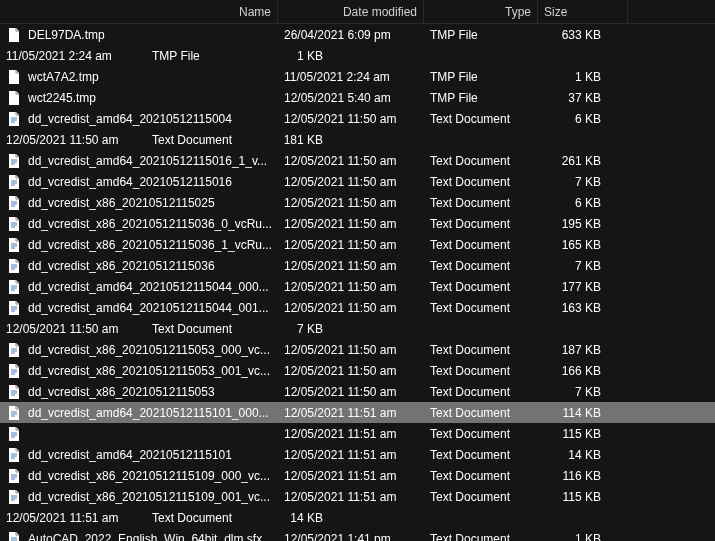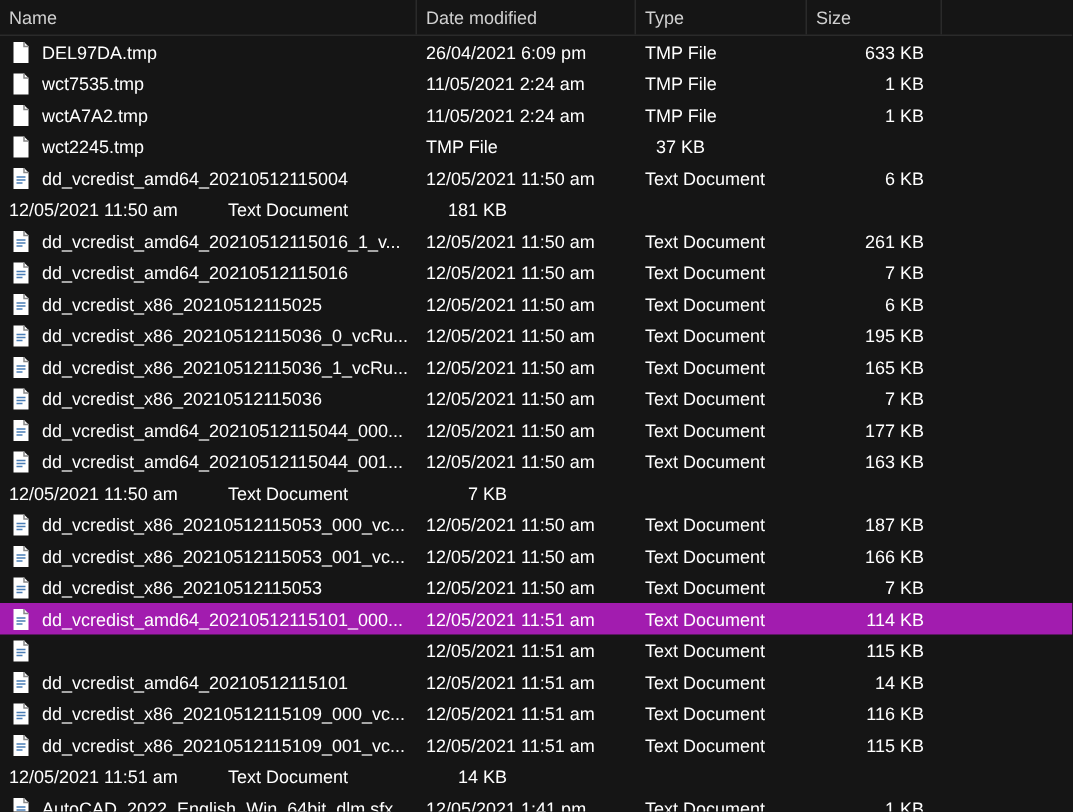--- a/index.html
+++ b/index.html
@@ -26,31 +26,31 @@
   }
   .col {
     padding: 0 6px;
     white-space: nowrap;
     overflow: hidden;
     text-overflow: ellipsis;
   }
   .col-name   { width: 278px; display:flex; align-items:center; gap:6px; }
   .col-date   { width: 146px; }
   .col-type   { width: 114px; }
-  .col-size   { width: 90px; text-align: right; padding-right: 12px; }
-  .header-row .col { border-right: 1px solid #2a2a2a; height:100%; display:flex; align-items:center;}
+  .col-size   { width: 90px; text-align: right; padding-right: 27px; }
+  .header-row .col { border-right: 1px solid #2a2a2a; height:100%; display:flex; align-items:center;justify-content:flex-end;}
   .header-row .col-size { justify-content:flex-start; text-align:left; }
   .row {
     display: flex;
     align-items: center;
     height: 21px;
     color: #ffffff;
   }
   .row.selected {
-    background: #a21caf;
+    background: #737373;
   }
   .icon {
     width: 16px;
     height: 16px;
     flex: 0 0 16px;
     display:inline-block;
   }
   .icon svg { width:16px; height:16px; display:block; }
   .name-text {
     white-space: nowrap;
@@ -86,29 +86,20 @@
               <path d="M10 1v3h3" fill="none" stroke="#888" stroke-width="1"></path>
             </svg>
           </span>
           <span class="name-text">DEL97DA.tmp</span>
         </div>
         <div class="col col-date">26/04/2021 6:09 pm</div>
         <div class="col col-type">TMP File</div>
         <div class="col col-size">633 KB</div>
       </div>
       <div class="row">
-        <div class="col col-name">
-          <span class="icon">
-            <svg viewBox="0 0 16 16">
-              <path d="M3 1h7l3 3v11H3z" fill="#ffffff"></path>
-              <path d="M10 1v3h3" fill="none" stroke="#888" stroke-width="1"></path>
-            </svg>
-          </span>
-          <span class="name-text">wct7535.tmp</span>
-        </div>
         <div class="col col-date">11/05/2021 2:24 am</div>
         <div class="col col-type">TMP File</div>
         <div class="col col-size">1 KB</div>
       </div>
       <div class="row">
         <div class="col col-name">
           <span class="icon">
             <svg viewBox="0 0 16 16">
               <path d="M3 1h7l3 3v11H3z" fill="#ffffff"></path>
               <path d="M10 1v3h3" fill="none" stroke="#888" stroke-width="1"></path>
@@ -123,20 +114,21 @@
       <div class="row">
         <div class="col col-name">
           <span class="icon">
             <svg viewBox="0 0 16 16">
               <path d="M3 1h7l3 3v11H3z" fill="#ffffff"></path>
               <path d="M10 1v3h3" fill="none" stroke="#888" stroke-width="1"></path>
             </svg>
           </span>
           <span class="name-text">wct2245.tmp</span>
         </div>
+        <div class="col col-date">12/05/2021 5:40 am</div>
         <div class="col col-type">TMP File</div>
         <div class="col col-size">37 KB</div>
       </div>
       <div class="row">
         <div class="col col-name">
           <span class="icon">
             <svg viewBox="0 0 16 16">
               <path d="M3 1h7l3 3v11H3z" fill="#ffffff"></path>
               <path d="M10 1v3h3" fill="none" stroke="#888" stroke-width="1"></path>
               <path d="M5 7h6M5 9h6M5 11h4" stroke="#4a7db5" stroke-width="1"></path>

